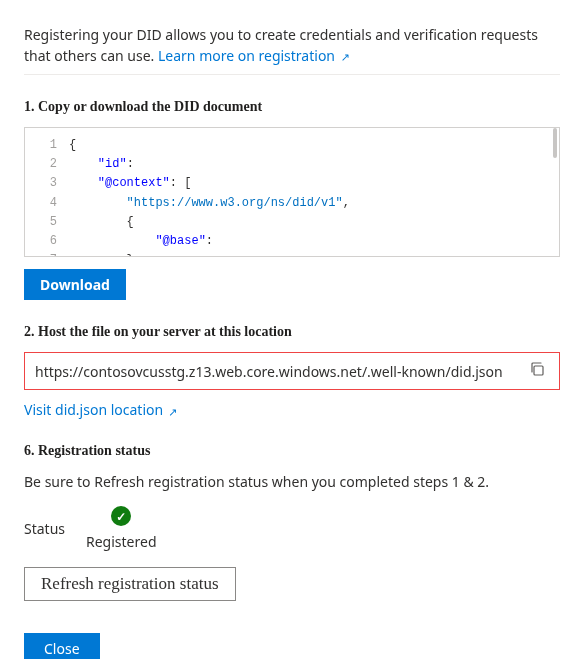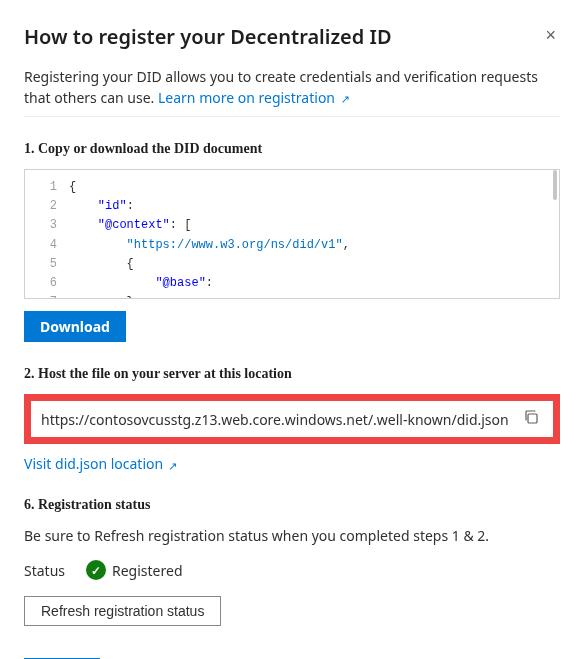--- a/index.html
+++ b/index.html
@@ -127,21 +127,21 @@
       border: none;
       padding: 6px 16px;
       font-size: 14px;
       cursor: pointer;
       font-family: 'Segoe UI', system-ui, sans-serif;
       font-weight: bold;
     }
     .url-box {
       display: flex;
       align-items: center;
-      border: 7px solid #ef4444;
+      border: 1px solid #ef4444;
       padding: 6px 10px;
       margin-bottom: 10px;
       background: #ffffff;
     }
     .url-text {
       flex: 1;
       font-size: 14px;
       color: #323130;
       overflow: hidden;
       text-overflow: ellipsis;
@@ -182,20 +182,21 @@
       font-size: 14px;
       color: #323130;
       min-width: 50px;
     }
     .status-value {
       display: flex;
       align-items: center;
       gap: 6px;
       font-size: 14px;
       color: #323130;
+      flex-direction: column;
     }
     .check-circle {
       width: 20px;
       height: 20px;
       border-radius: 50%;
       background: #107c10;
       display: flex;
       align-items: center;
       justify-content: center;
       flex-shrink: 0;
@@ -204,23 +205,23 @@
       content: '✓';
       color: white;
       font-size: 12px;
       font-weight: bold;
     }
     .refresh-btn {
       background: #ffffff;
       color: #323130;
       border: 1px solid #8a8886;
       padding: 6px 16px;
-      font-size: 14px;
-      cursor: pointer;
-      font-family: Liberation Sans, sans-serif;
+      font-size: 17px;
+      cursor: pointer;
+      font-family: Liberation Serif, serif;
     }
     .footer {
       margin-top: 24px;
       padding-top: 8px;
     }
     .close-footer-btn {
       background: #0078d4;
       color: #ffffff;
       border: none;
       padding: 6px 20px;
@@ -231,24 +232,20 @@
     .divider {
       height: 1px;
       background: #edebe9;
       margin-top: 4px;
     }
   </style>
 </head>
 <body>
 
 <div class="modal">
-  <div class="modal-header">
-    <h1 class="modal-title">How to register your Decentralized ID</h1>
-    <button class="close-btn">×</button>
-  </div>
 
   <p class="description">
     <span>Registering your DID allows you to create credentials and verification requests that others can use.</span>
     <a href="#" class="link">
       <span>Learn more on registration</span>
       <span class="external-icon">↗</span>
     </a>
   </p>
 
   <div class="divider"></div>

